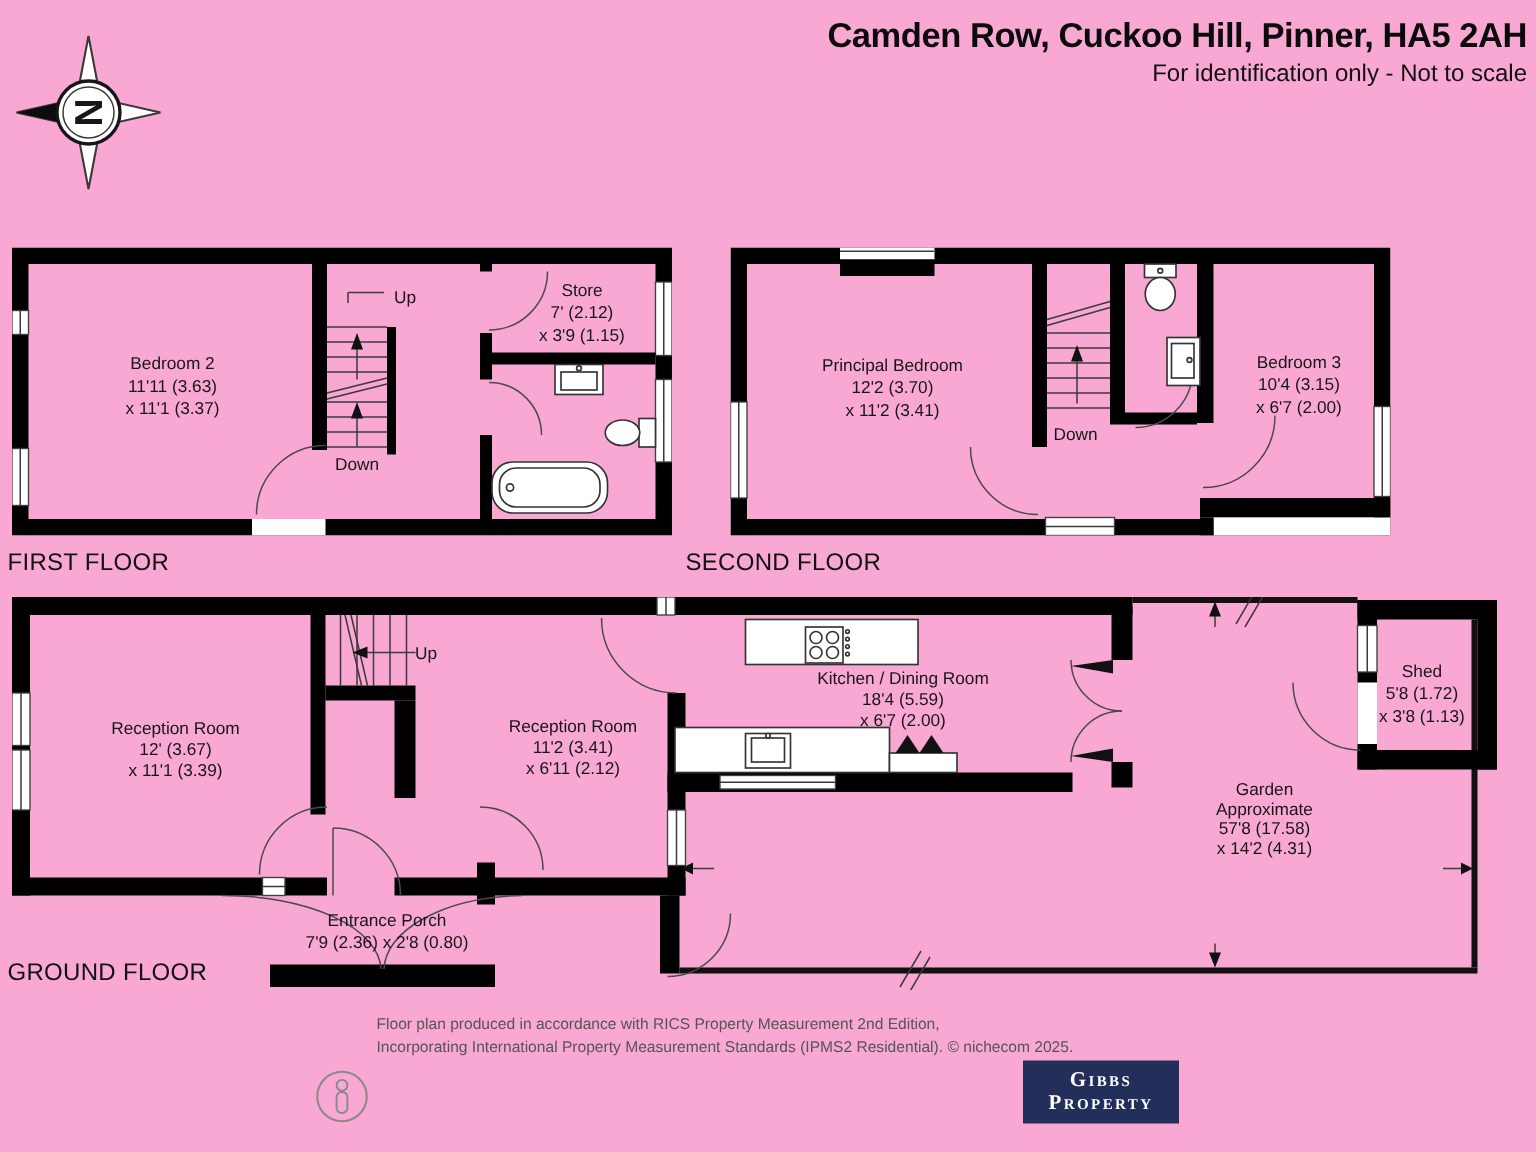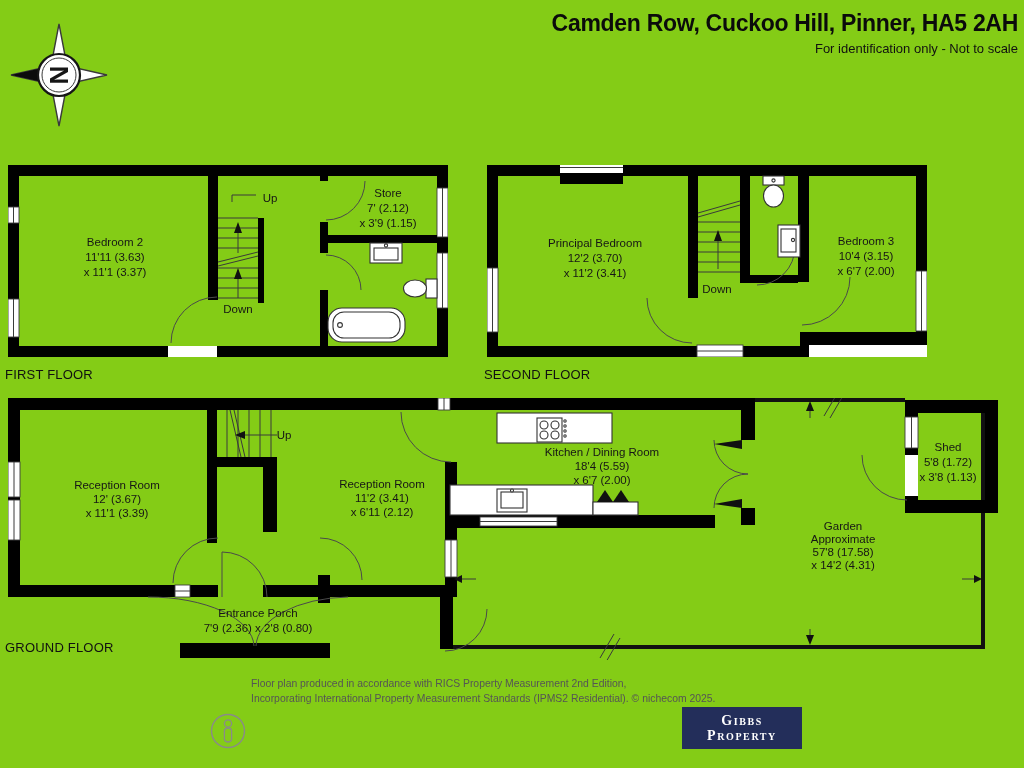--- a/index.html
+++ b/index.html
@@ -1,29 +1,29 @@
 <!DOCTYPE html>
 <html><head>
 <meta charset="utf-8">
 <style>
   html,body{margin:0;padding:0;background:#fff;}
-  #canvas{position:relative;width:1024px;height:768px;background:#84cc16;overflow:hidden;
+  #canvas{position:relative;width:1024px;height:768px;background:#f9a8d4;overflow:hidden;
           font-family:"Liberation Sans",sans-serif;color:#1a1a1a;}
   .abs{position:absolute;}
   
   #header{position:absolute;top:10px;right:6px;text-align:right;}
   #title{font-size:23px;font-weight:bold;letter-spacing:-0.3px;color:#0b0b0b;white-space:nowrap;}
   .area-line{font-size:15.5px;font-weight:bold;line-height:21px;color:#0b0b0b;white-space:nowrap;}
-  #header-note{font-size:13px;font-weight:normal;margin-top:4px;color:#111;text-align:right;}
+  #header-note{font-size:16px;font-weight:normal;margin-top:4px;color:#111;text-align:right;}
   #area-block{margin-top:7px;}
   
-  .floor-label{position:absolute;font-size:13px;color:#111;letter-spacing:0.2px;white-space:nowrap;}
+  .floor-label{position:absolute;font-size:16px;color:#111;letter-spacing:0.2px;white-space:nowrap;}
   
   #footer-text{position:absolute;left:251px;top:677px;font-size:10.4px;line-height:14.6px;color:#555;}
-  #logo{position:absolute;left:682px;top:707px;width:120px;height:42px;background:#232e5a;
+  #logo{position:absolute;left:682px;top:707px;width:104px;height:42px;background:#232e5a;
         display:flex;flex-direction:column;align-items:center;justify-content:center;}
   .logo-line{color:#fff;font-family:"Liberation Serif",serif;font-variant:small-caps;
              font-size:14px;line-height:15px;letter-spacing:1.6px;font-weight:bold;}
   
   svg text{font-family:"Liberation Sans",sans-serif;fill:#161616;}
   .plab{font-size:11.5px;text-anchor:middle;}
   .wall{fill:#000;}
   .thin{stroke:#3a3a3a;stroke-width:1;fill:none;}
   .arc{stroke:#4a4a4a;stroke-width:1;fill:none;}
   .win{fill:#fff;stroke:#3f3f3f;stroke-width:0.9;}
@@ -183,21 +183,21 @@
     </g>
 
     <text class="plab" x="108" y="82">Principal Bedroom</text>
     <text class="plab" x="108" y="97">12'2 (3.70)</text>
     <text class="plab" x="108" y="112">x 11'2 (3.41)</text>
     <text class="plab" x="379" y="80">Bedroom 3</text>
     <text class="plab" x="379" y="95">10'4 (3.15)</text>
     <text class="plab" x="379" y="110">x 6'7 (2.00)</text>
     <text class="plab" x="230" y="128">Down</text>
   </svg>
-  <div class="floor-label" style="left:484px;top:367px;">SECOND FLOOR</div>
+  <div class="floor-label" style="left:457px;top:367px;">SECOND FLOOR</div>
 
   <svg class="abs" style="left:8px;top:398px;" width="1008" height="262" viewBox="0 0 1008 262">
 
     <g class="wall">
       <rect x="0" y="0" width="747" height="12"></rect>
       <rect x="0" y="0" width="12" height="199"></rect>
       <rect x="0" y="187" width="167" height="12"></rect>
       <rect x="182" y="187" width="28" height="12"></rect>
       <rect x="255" y="187" width="194" height="12"></rect>
       <rect x="199" y="12" width="10" height="133"></rect>

